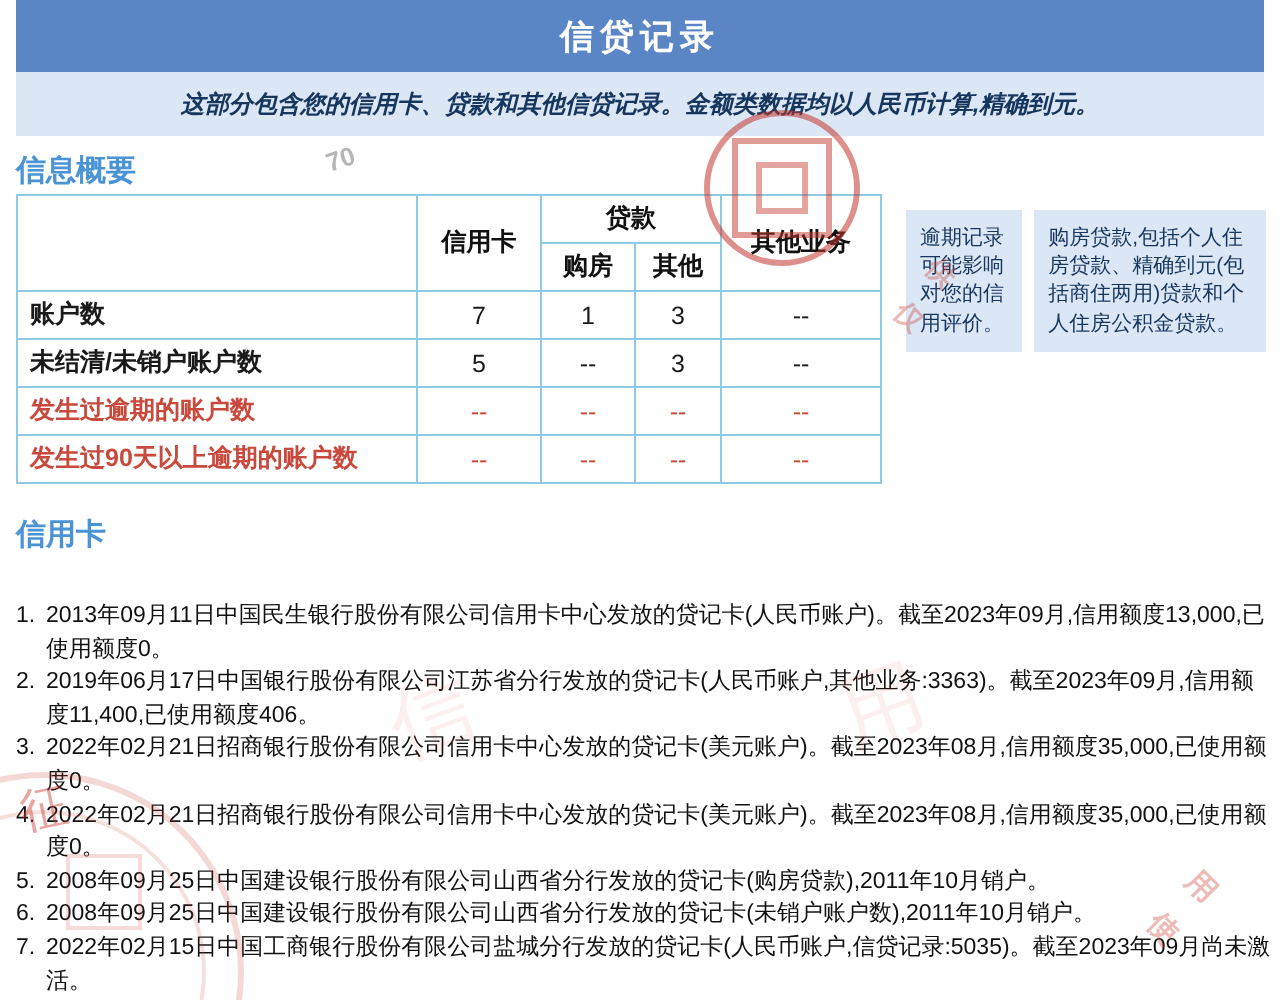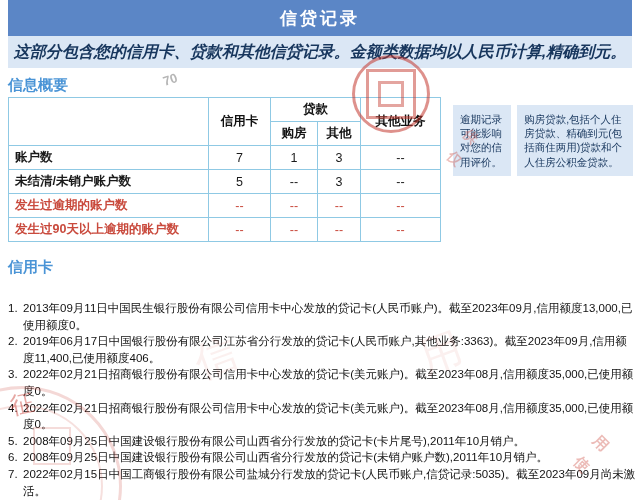--- a/index.html
+++ b/index.html
@@ -10,21 +10,21 @@
   
   .header-bar{
     position:absolute;left:8px;top:0;width:624px;height:36px;background:#5b86c6;
     display:flex;align-items:center;justify-content:center;
   }
   .header-bar .title{color:#fff;font-size:17px;font-weight:bold;letter-spacing:3px;}
   .subtitle-bar{
     position:absolute;left:8px;top:36px;width:624px;height:32px;background:#dbe7f5;
     display:flex;align-items:center;justify-content:center;
   }
-  .subtitle-bar .subtitle{color:#17365d;font-size:16px;font-weight:bold;font-style:italic;}
+  .subtitle-bar .subtitle{color:#17365d;font-size:12px;font-weight:bold;font-style:italic;}
   
   .sec-heading{position:absolute;color:#4a94d6;font-size:15px;font-weight:bold;}
   .summary-heading{left:8px;top:76px;}
   .cc-heading{left:8px;top:258px;}
   
   table.summary{
     position:absolute;left:8px;top:97px;width:432px;border-collapse:collapse;table-layout:fixed;
     background:#fff;
   }
   table.summary th,table.summary td{
@@ -156,21 +156,21 @@
     <div class="cc-item">
       <span class="num">3.</span>
       <span class="txt">2022年02月21日招商银行股份有限公司信用卡中心发放的贷记卡(美元账户)。截至2023年08月,信用额度35,000,已使用额度0。</span>
     </div>
     <div class="cc-item">
       <span class="num">4.</span>
       <span class="txt">2022年02月21日招商银行股份有限公司信用卡中心发放的贷记卡(美元账户)。截至2023年08月,信用额度35,000,已使用额度0。</span>
     </div>
     <div class="cc-item">
       <span class="num">5.</span>
-      <span class="txt">2008年09月25日中国建设银行股份有限公司山西省分行发放的贷记卡(卡片尾号),2011年10月销户。</span>
+      <span class="txt">2008年09月25日中国建设银行股份有限公司山西省分行发放的贷记卡(购房贷款),2011年10月销户。</span>
     </div>
     <div class="cc-item">
       <span class="num">6.</span>
       <span class="txt">2008年09月25日中国建设银行股份有限公司山西省分行发放的贷记卡(未销户账户数),2011年10月销户。</span>
     </div>
     <div class="cc-item">
       <span class="num">7.</span>
       <span class="txt">2022年02月15日中国工商银行股份有限公司盐城分行发放的贷记卡(人民币账户,信贷记录:5035)。截至2023年09月尚未激活。</span>
     </div>
   </div>

